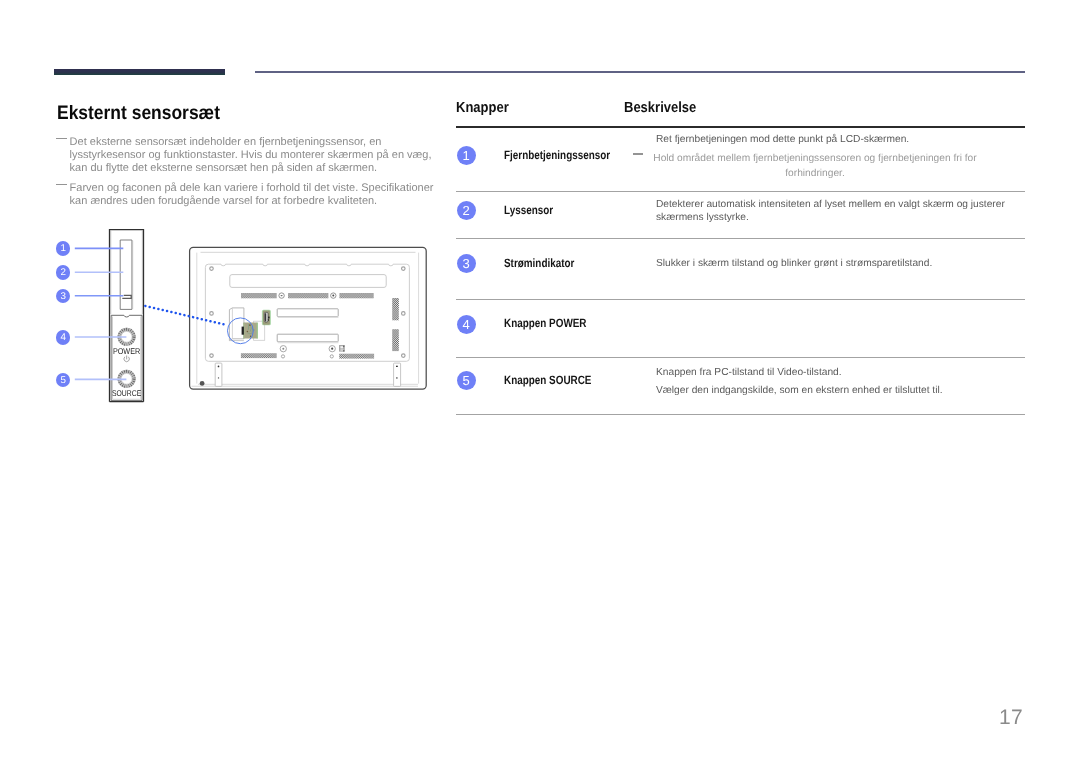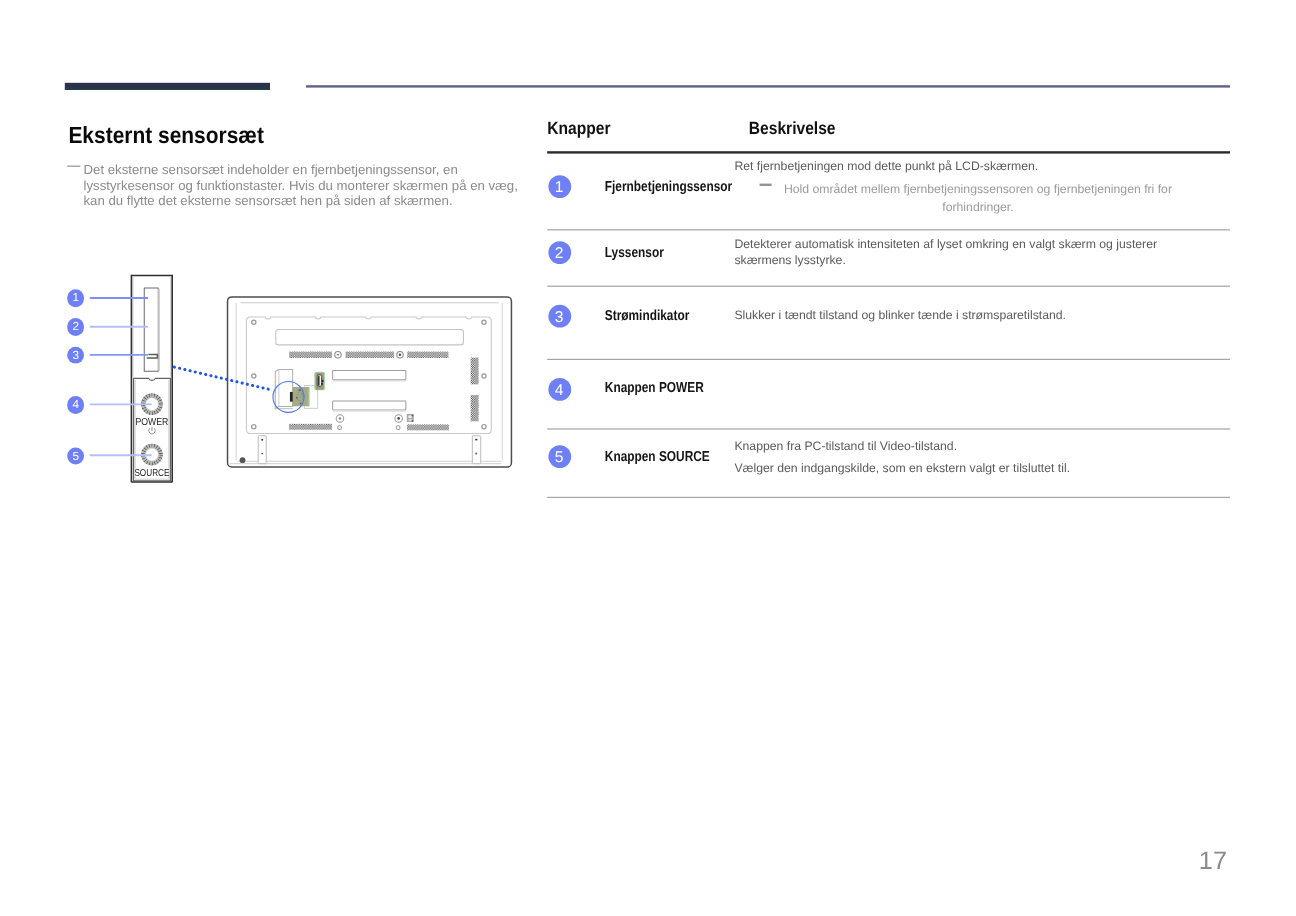--- a/index.html
+++ b/index.html
@@ -18,21 +18,21 @@
   .note{position:relative;padding-left:13.5px;color:#8b8b8b;font-size:11px;line-height:13.25px;margin-bottom:6.6px;width:372px;}
   .dash{position:absolute;left:0;top:1.9px;width:10.8px;height:1.4px;background:#949494;}
 
   
   .th{position:absolute;font-size:14.7px;font-weight:bold;color:#111;transform:scaleX(0.885);transform-origin:left top;white-space:nowrap;}
   .hr-dark{position:absolute;left:456px;top:126px;width:569px;height:2.3px;background:#2b2b2b;}
   .hr{position:absolute;left:456px;width:569px;height:1px;background:#a3a3a3;}
   .badge{position:absolute;width:19px;height:19px;border-radius:50%;background:#6f80f7;color:#fff;
          font-size:13px;font-weight:normal;text-align:center;line-height:19.6px;}
   .rowname{position:absolute;font-size:12px;font-weight:bold;color:#151515;transform:scaleX(0.825);transform-origin:left top;white-space:nowrap;}
-  .desc{position:absolute;left:612px;font-size:10.2px;color:#9b9b9b;line-height:13.5px;}
+  .desc{position:absolute;left:656px;font-size:10.2px;color:#9b9b9b;line-height:13.5px;}
   .desc.dk{color:#5a5a5a;}
   .subnote{padding-left:13.2px;left:632.8px;text-align:center;}
   .subnote .dash{top:2.6px;left:0;width:10.3px;height:1.4px;background:#949494;}
 
   .pagenum{position:absolute;left:999px;top:706px;font-size:21px;color:#8a8a8a;font-weight:normal;letter-spacing:0.2px;}
 
   
   .illu{position:absolute;left:45px;top:222px;}
   .illu .btxt{font-family:"Liberation Sans",sans-serif;font-size:8.4px;font-weight:normal;fill:#252525;}
   .cal{position:absolute;width:14.6px;height:14.6px;border-radius:50%;background:#6f80f7;color:#fff;
@@ -45,20 +45,21 @@
 <body>
 
 <div class="page">
   <div class="rule-dark"></div>
   <div class="rule-thin"></div>
 
   <div class="title">Eksternt sensorsæt</div>
 
   <div class="notes">
     <div class="note"><span class="dash"></span><span>Det eksterne sensorsæt indeholder en fjernbetjeningssensor, en lysstyrkesensor og funktionstaster. Hvis du monterer skærmen på en væg, kan du flytte det eksterne sensorsæt hen på siden af skærmen.</span></div>
+    <div class="note"><span class="dash"></span><span>Farven og faconen på dele kan variere i forhold til det viste. Specifikationer kan ændres uden forudgående varsel for at forbedre kvaliteten.</span></div>
   </div>
 
   <svg class="illu" width="400" height="190" viewBox="45 222 400 190">
     <defs>
       <pattern id="mesh" width="1.9" height="1.9" patternUnits="userSpaceOnUse">
         <rect width="1.9" height="1.9" fill="#fdfdfd"></rect>
         <rect x="0" y="0" width="0.95" height="0.95" fill="#4e4e4e"></rect>
         <rect x="0.95" y="0.95" width="0.95" height="0.95" fill="#4e4e4e"></rect>
       </pattern>
       <pattern id="mesh2" width="1.9" height="1.9" patternUnits="userSpaceOnUse">
@@ -235,34 +236,34 @@
   <div class="hr-dark"></div>
 
   <div class="badge" style="left:456.5px;top:145.8px">1</div>
   <div class="rowname" style="left:503.7px;top:147.6px">Fjernbetjeningssensor</div>
   <div class="desc dk" style="top:132.6px;width:370px">Ret fjernbetjeningen mod dette punkt på LCD-skærmen.</div>
   <div class="desc subnote" style="top:150.6px;width:338px;line-height:15.2px"><span class="dash"></span><span>Hold området mellem fjernbetjeningssensoren og fjernbetjeningen fri for forhindringer.</span></div>
   <div class="hr" style="top:191.4px"></div>
 
   <div class="badge" style="left:456.5px;top:200.7px">2</div>
   <div class="rowname" style="left:503.7px;top:202.5px">Lyssensor</div>
-  <div class="desc dk" style="top:197.8px;width:358px">Detekterer automatisk intensiteten af lyset omkring en valgt skærm og justerer skærmens lysstyrke.</div>
+  <div class="desc dk" style="top:197.8px;width:358px">Detekterer automatisk intensiteten af lyset mellem en valgt skærm og justerer skærmens lysstyrke.</div>
   <div class="hr" style="top:238px"></div>
 
   <div class="badge" style="left:456.5px;top:254.1px">3</div>
   <div class="rowname" style="left:503.7px;top:255.9px">Strømindikator</div>
-  <div class="desc dk" style="top:256.5px;width:400px">Slukker i tændt tilstand og blinker tænde i strømsparetilstand.</div>
+  <div class="desc dk" style="top:256.5px;width:400px">Slukker i skærm tilstand og blinker grønt i strømsparetilstand.</div>
   <div class="hr" style="top:299.1px"></div>
 
   <div class="badge" style="left:456.5px;top:314.5px">4</div>
   <div class="rowname" style="left:503.7px;top:316.3px">Knappen POWER</div>
   <div class="hr" style="top:357.4px"></div>
 
   <div class="badge" style="left:456.5px;top:370.8px">5</div>
   <div class="rowname" style="left:503.7px;top:372.6px">Knappen SOURCE</div>
   <div class="desc dk" style="top:364.4px;width:400px;line-height:17.9px">
     <div>Knappen fra PC-tilstand til Video-tilstand.</div>
-    <div>Vælger den indgangskilde, som en ekstern valgt er tilsluttet til.</div>
+    <div>Vælger den indgangskilde, som en ekstern enhed er tilsluttet til.</div>
   </div>
   <div class="hr" style="top:413.5px"></div>
 
   <div class="pagenum">17</div>
 </div>
 
 </body></html>

